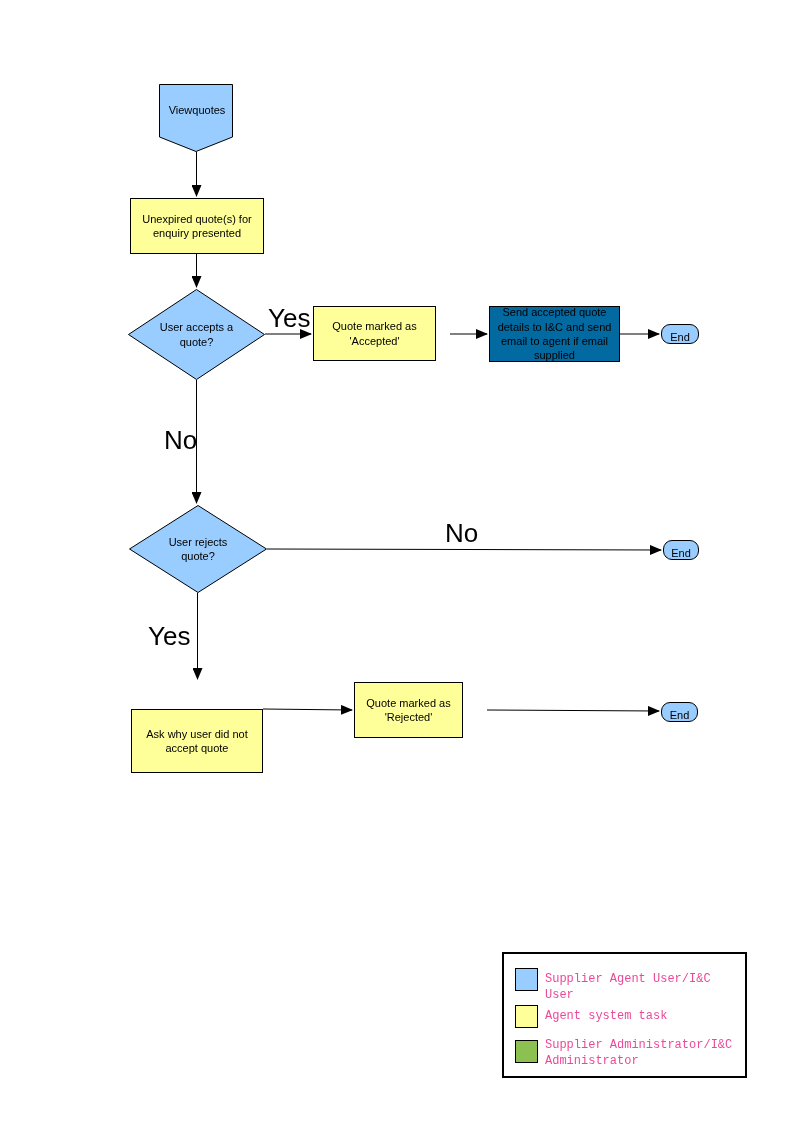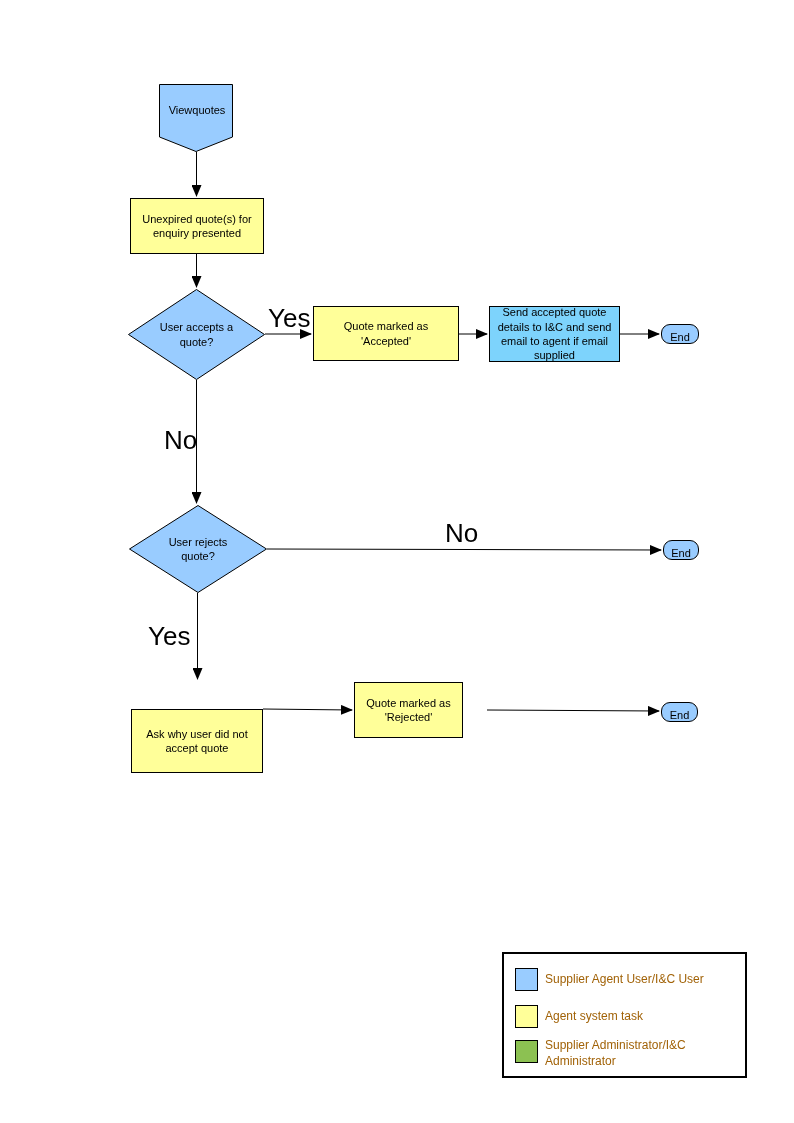--- a/index.html
+++ b/index.html
@@ -72,21 +72,22 @@
     width: 21px; height: 21px;
     border: 1px solid #000000;
     box-sizing: content-box;
   }
   .legend .legend-label {
     position: absolute;
     left: 41px;
     width: 196px;
     font-size: 12px;
     line-height: 16px;
-    color: #a16207;
+    color: #ec4899;
+    font-family: Liberation Mono, monospace;
   }
 </style>
 </head>
 <body>
 
 <div class="page">
 
   <svg class="edges" width="794" height="1123">
     <defs>
       <marker id="arrow" markerWidth="12" markerHeight="10" refX="11" refY="5" orient="auto" markerUnits="userSpaceOnUse">
@@ -116,25 +117,25 @@
     <span class="lbl">Unexpired quote(s) for enquiry presented</span>
   </div>
 
   <div class="node" style="left:128px; top:289px; width:137px; height:91px;">
     <svg class="shape-svg" width="137" height="91">
       <polygon points="68.5,0.5 136.5,45.5 68.5,90.5 0.5,45.5" stroke="#000000" stroke-width="1" fill="#99CCFF"></polygon>
     </svg>
     <span class="lbl" style="top:0; height:91px; padding:0 22px;">User accepts a quote?</span>
   </div>
 
-  <div class="node process" style="left: 313px; top: 306px; width: 146px; height: 55px; background-color: rgb(255, 255, 153);">
+  <div class="node process" style="left: 313px; top: 306px; width: 123px; height: 55px; background-color: rgb(255, 255, 153);">
     <span class="lbl">Quote marked as 'Accepted'</span>
   </div>
 
-  <div class="node process" style="left: 489px; top: 306px; width: 131px; height: 56px; background-color: #7dd3fc;">
+  <div class="node process" style="left: 489px; top: 306px; width: 131px; height: 56px; background-color: #0369a1;">
     <span class="lbl" style="padding:0 3px;">Send accepted quote details to I&amp;C and send email to agent if email supplied</span>
   </div>
 
   <div class="node terminator" style="left: 661px; top: 324px; width: 38px; height: 20px; background-color: rgb(153, 204, 255);">
     <span>End</span>
   </div>
 
   <div class="node" style="left:129px; top:505px; width:138px; height:88px;">
     <svg class="shape-svg" width="138" height="88">
       <polygon points="69,0.5 137.5,44 69,87.5 0.5,44" stroke="#000000" stroke-width="1" fill="#99CCFF"></polygon>

